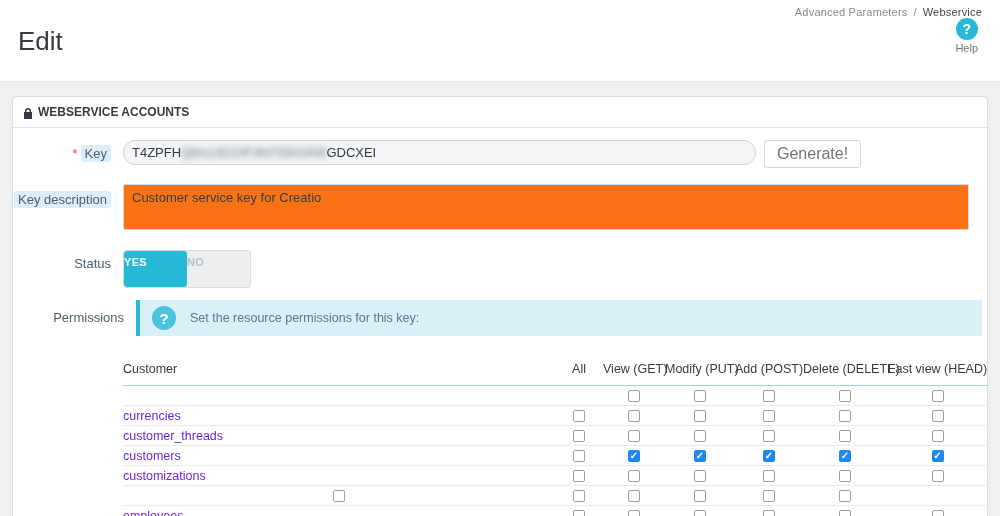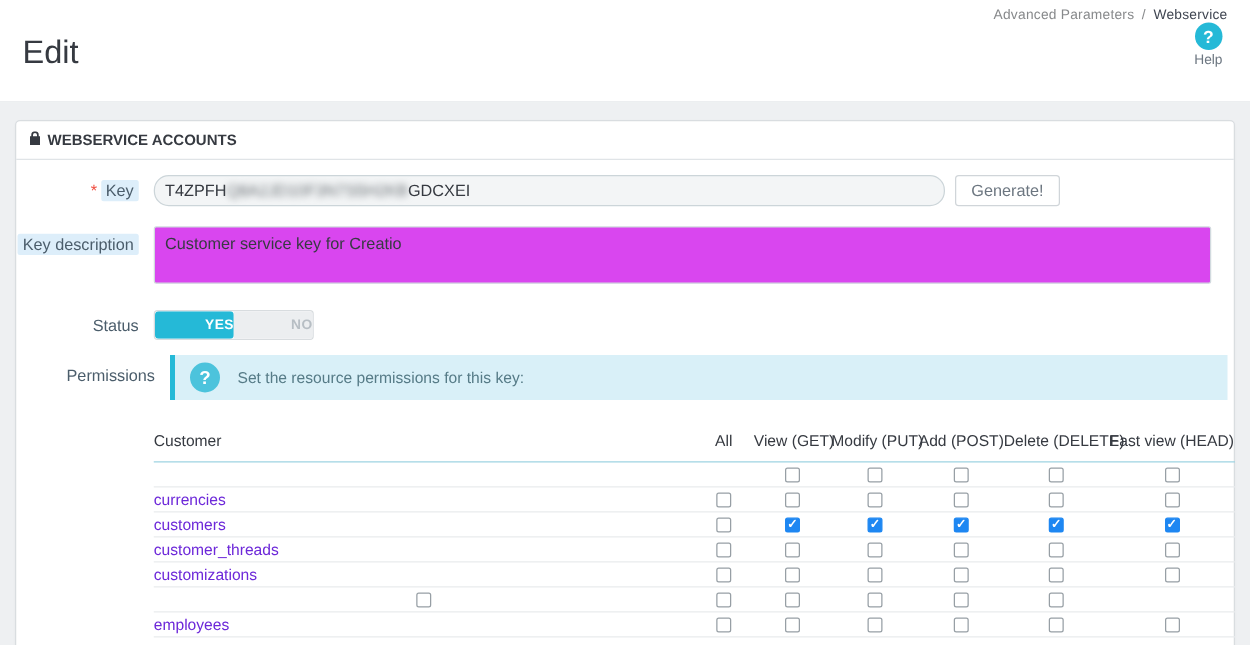--- a/index.html
+++ b/index.html
@@ -12,45 +12,45 @@
   .page-title { font-size:26px; color:#363a41; font-weight:400; margin-top:8px; }
   .help-wrap { position:absolute; right:22px; top:18px; text-align:center; cursor:pointer; }
   .q-icon { display:inline-flex; align-items:center; justify-content:center;
     width:22px; height:22px; border-radius:50%; background:#25b9d7; color:#fff;
     font-size:14px; font-weight:bold; }
   .help-label { font-size:11px; color:#6c7680; margin-top:2px; }
 
   .panel { background:#fff; margin:14px 12px 0 12px; border:1px solid #d9dde0;
     border-radius:4px; box-shadow:0 1px 2px rgba(0,0,0,.04); min-height:440px; }
   .panel-header { padding:8px 10px; font-size:12px; font-weight:bold; color:#363a41;
-    border-bottom:1px solid #e0e4e7; display:flex; align-items:flex-start; gap:5px; }
+    border-bottom:1px solid #e0e4e7; display:flex; align-items:flex-end; gap:5px; }
   .lock-icon { display:inline-block; width:10px; height:11px; position:relative; }
   .lock-icon svg { display:block; }
 
   .form-area { padding:12px 20px 0 0; }
   .form-row { display:flex; margin-bottom:16px; }
   .form-label-col { width:110px; flex:0 0 110px; text-align:right; padding-right:12px; padding-top:4px; }
   .form-label { font-size:13px; color:#4b5d6b; }
   .form-label.hl { background:#ddeefa; padding:1px 4px; border-radius:2px; }
   .req { color:#f04b3e; margin-right:3px; font-size:13px; }
   .form-content { flex:1; }
 
   .key-line { display:flex; align-items:flex-start; gap:8px; }
   .key-input { width:633px; height:25px; background:#f3f5f6; border:1px solid #ccd5d9;
     border-radius:12px; font-size:13px; color:#363a41; padding:3px 8px; display:flex; align-items:center; overflow:hidden; white-space:nowrap; }
   .masked { filter:blur(3px); color:#6a7075; }
   .btn { background:#fff; border:1px solid #d0d5d9; border-radius:3px; color:#6c7680;
-    font-size:13px; padding:4px 12px; cursor:pointer; font-family:"Liberation Sans", sans-serif; }
-
-  .desc-area { width:846px; height:46px; background:#d946ef; border:1px solid #d1dade;
+    font-size:16px; padding:4px 12px; cursor:pointer; font-family:"Liberation Sans", sans-serif; }
+
+  .desc-area { width:846px; height:46px; background:#f97316; border:1px solid #d1dade;
     border-radius:2px; font-size:13px; color:#363a41; padding:5px 8px; resize:none;
     font-family:"Liberation Sans", sans-serif; }
 
   .toggle-group { display:inline-flex; border-radius:3px; overflow:hidden; border:1px solid #d8dcdf; }
-  .toggle-btn { width:63px; height:22px; font-size:11px; font-weight:bold; text-align:right;
+  .toggle-btn { width:63px; height:36px; font-size:11px; font-weight:bold; text-align:left;
     line-height:22px; cursor:pointer; letter-spacing:.3px; }
   .toggle-btn.on { background:#25b9d7; color:#fff; border-radius:3px; }
   .toggle-btn.off { background:#eceef0; color:#b7bec4; }
 
   .info-box { width:846px; background:#d9f0f8; border-left:4px solid #25b9d7;
     padding:6px 10px 6px 12px; display:flex; align-items:center; gap:14px; min-height:30px; }
   .info-box .q-icon { width:24px; height:24px; background:#4cc3dc; font-size:15px; }
   .info-text { font-size:12.5px; color:#567b87; }
 
   .perm-table { margin:26px 0 0 110px; width:865px; font-size:13px; color:#6b7178; }
@@ -186,59 +186,59 @@
               <span class="cb"></span>
             </span>
             <span class="cell">
               <span class="cb"></span>
             </span>
             <span class="cell">
               <span class="cb"></span>
             </span>
           </div>
           <div class="t-row">
+            <span class="res">customer_threads</span>
+            <span class="cell">
+              <span class="cb"></span>
+            </span>
+            <span class="cell">
+              <span class="cb"></span>
+            </span>
+            <span class="cell">
+              <span class="cb"></span>
+            </span>
+            <span class="cell">
+              <span class="cb"></span>
+            </span>
+            <span class="cell">
+              <span class="cb"></span>
+            </span>
+            <span class="cell">
+              <span class="cb"></span>
+            </span>
+          </div>
+          <div class="t-row">
             <span class="res">customers</span>
             <span class="cell">
               <span class="cb"></span>
             </span>
             <span class="cell">
               <span class="cb checked"></span>
             </span>
             <span class="cell">
               <span class="cb checked"></span>
             </span>
             <span class="cell">
               <span class="cb checked"></span>
             </span>
             <span class="cell">
               <span class="cb checked"></span>
             </span>
             <span class="cell">
               <span class="cb checked"></span>
-            </span>
-          </div>
-          <div class="t-row">
-            <span class="res">customer_threads</span>
-            <span class="cell">
-              <span class="cb"></span>
-            </span>
-            <span class="cell">
-              <span class="cb"></span>
-            </span>
-            <span class="cell">
-              <span class="cb"></span>
-            </span>
-            <span class="cell">
-              <span class="cb"></span>
-            </span>
-            <span class="cell">
-              <span class="cb"></span>
-            </span>
-            <span class="cell">
-              <span class="cb"></span>
             </span>
           </div>
           <div class="t-row">
             <span class="res">customizations</span>
             <span class="cell">
               <span class="cb"></span>
             </span>
             <span class="cell">
               <span class="cb"></span>
             </span>

